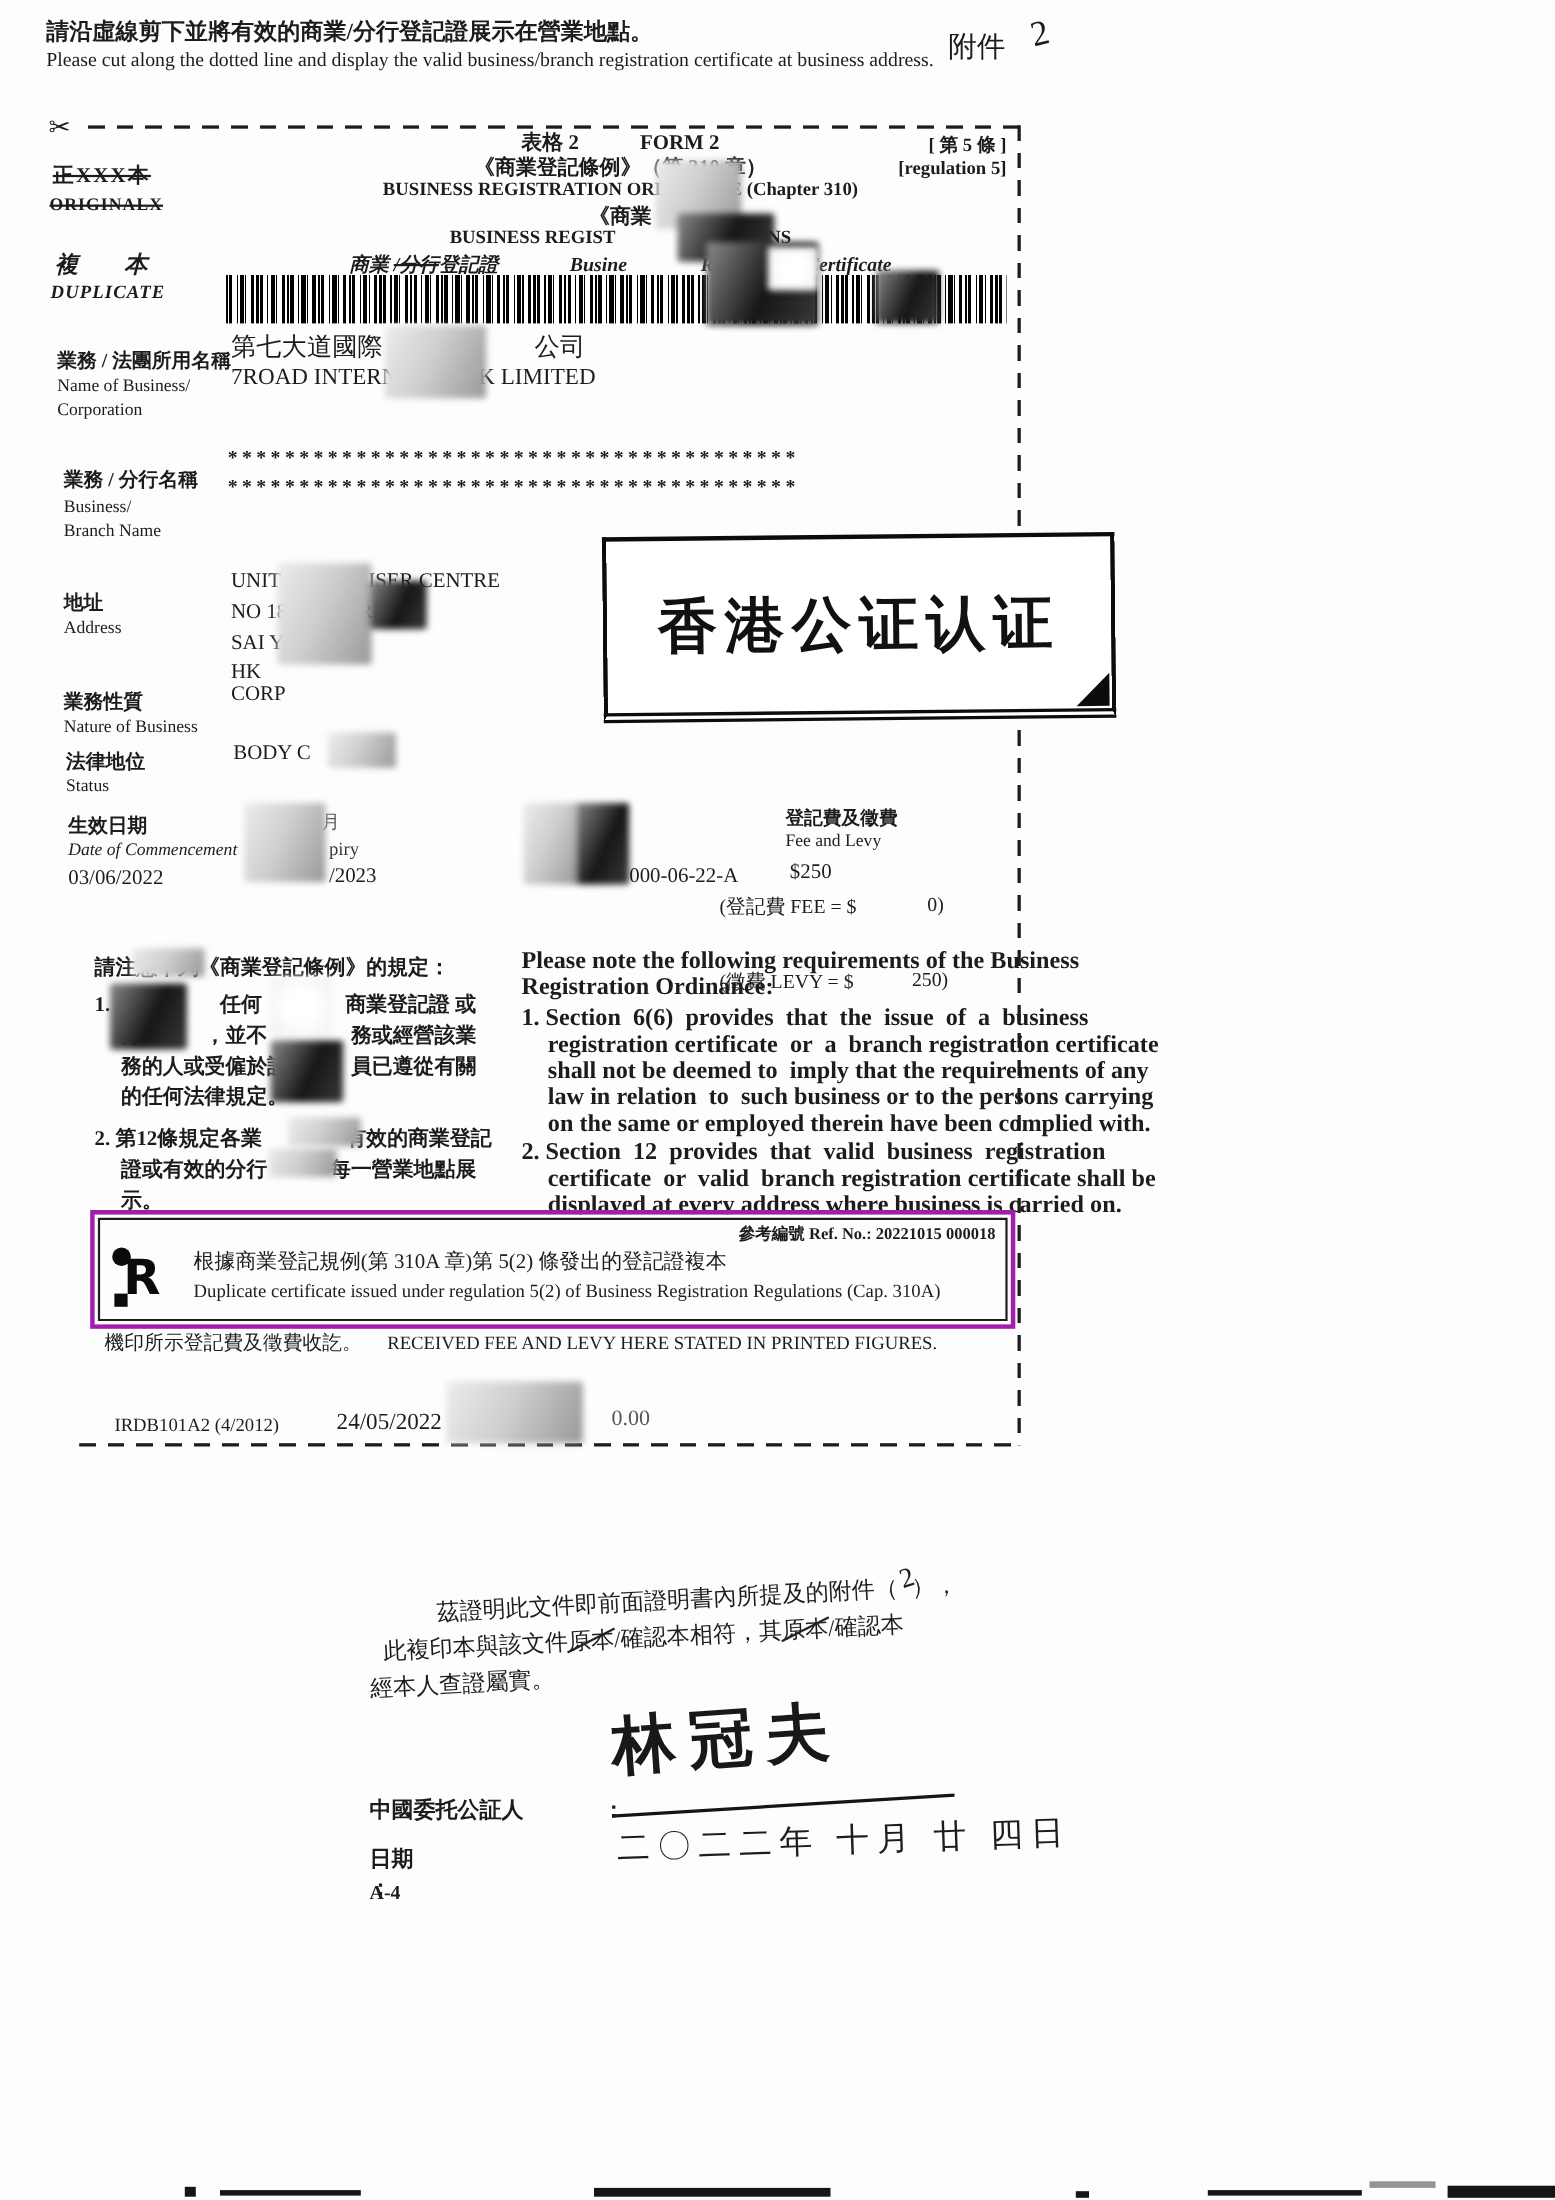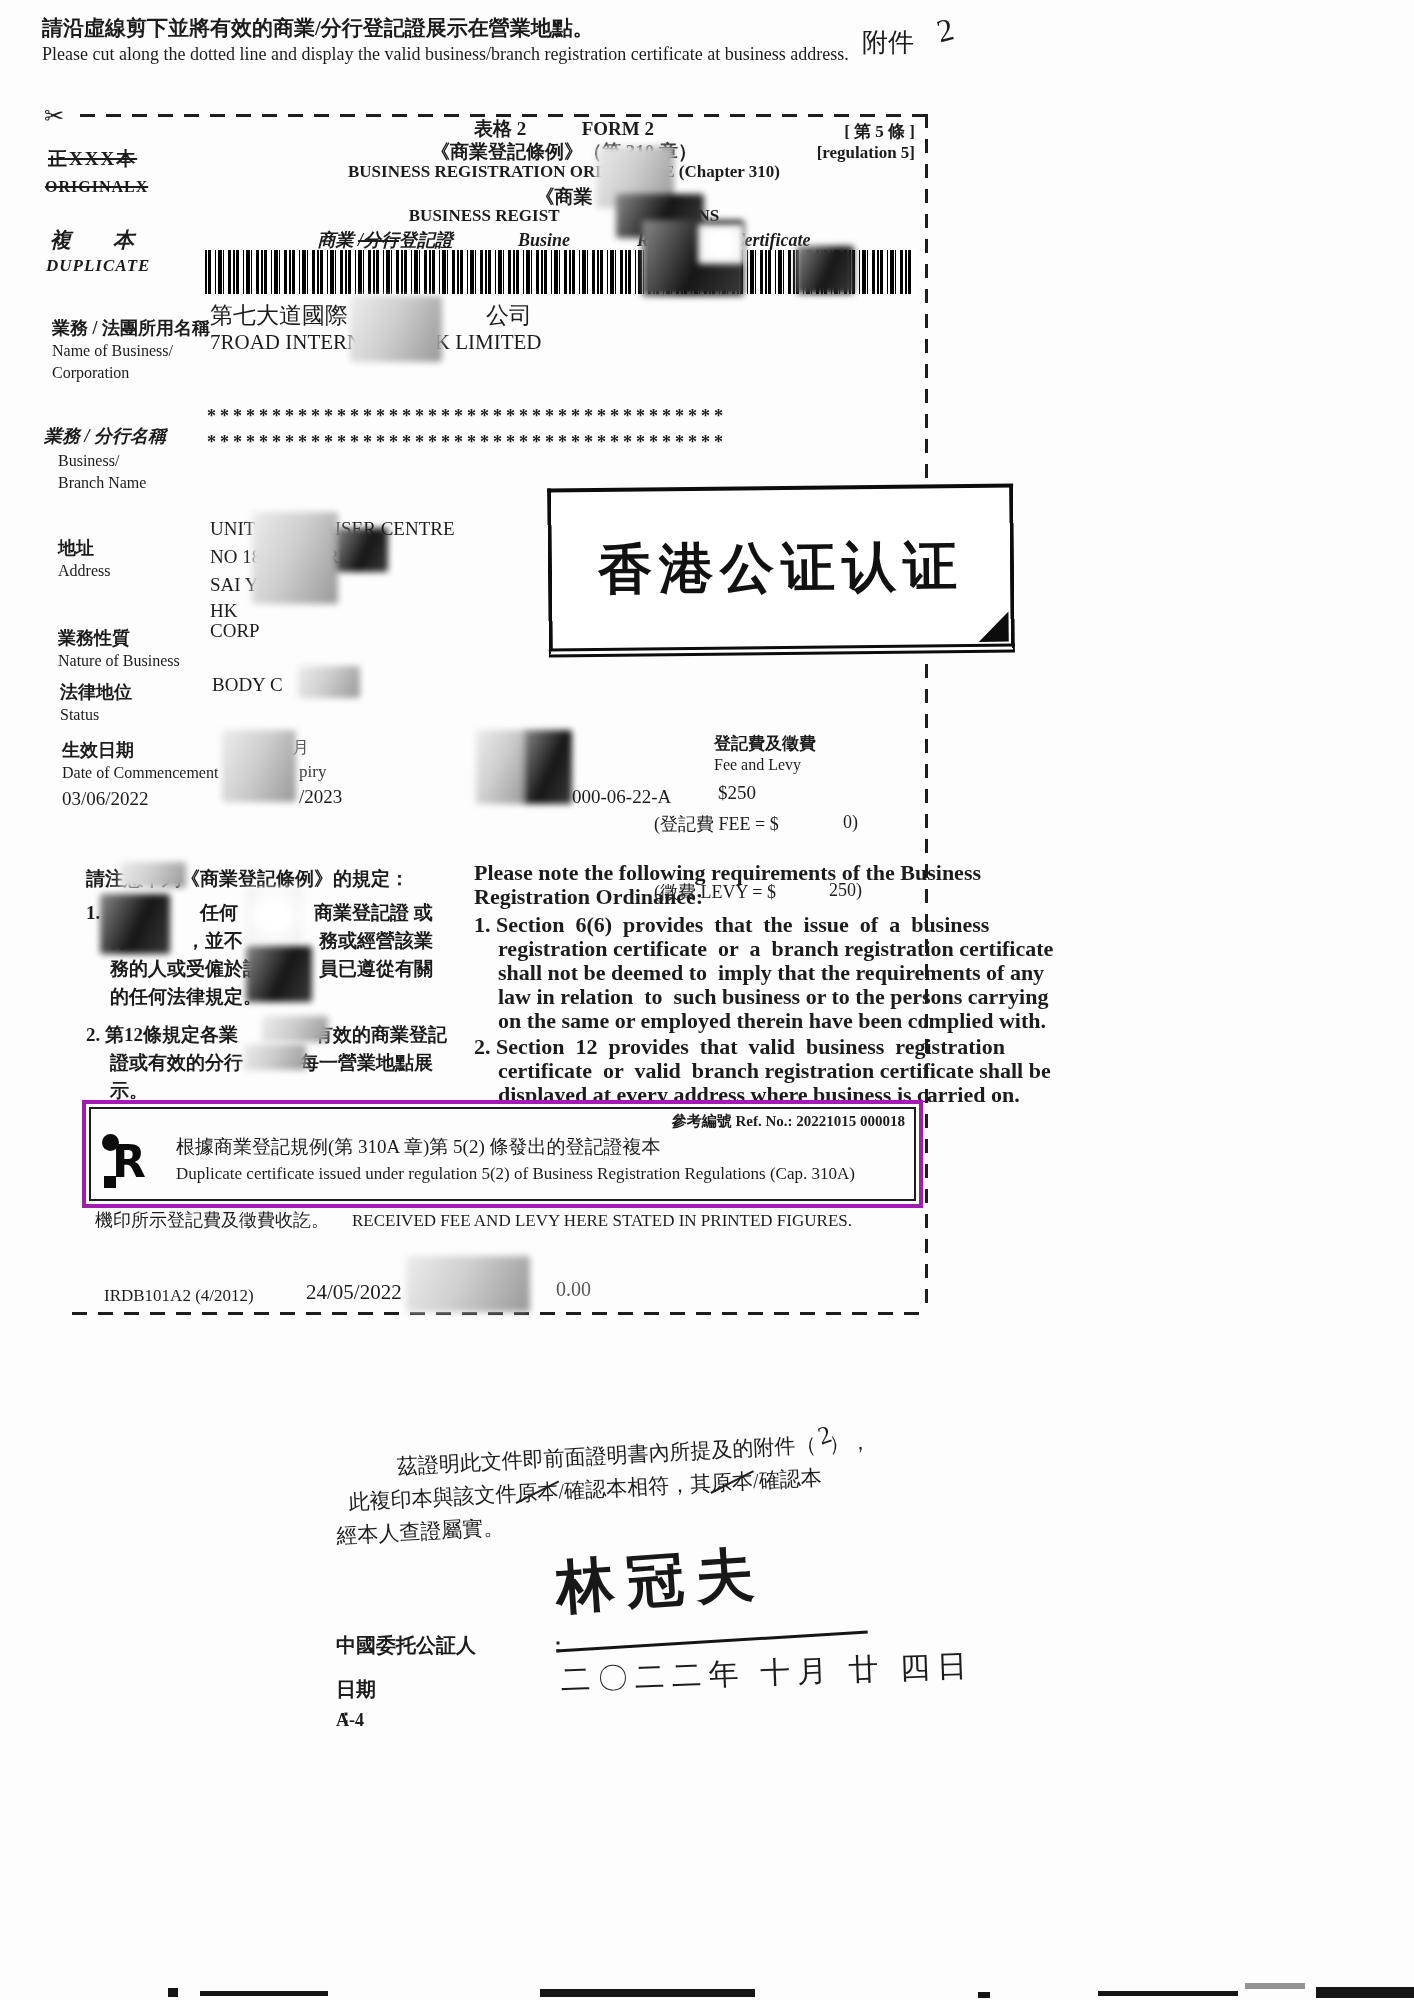--- a/index.html
+++ b/index.html
@@ -107,21 +107,21 @@
   <div class="redact white" style="left:698px;top:224px;width:46px;height:40px;"></div>
   <div class="redact dark" style="left:796px;top:246px;width:58px;height:48px;"></div>
 
   <div class="abs label-cjk b" style="left:52px;top:316px;">業務 / 法團所用名稱</div>
   <div class="abs label-en" style="left:52px;top:342px;">Name of Business/</div>
   <div class="abs label-en" style="left:52px;top:364px;">Corporation</div>
   <div class="abs pre" style="left:210px;top:300px;font-size:23px;">第七大道國際（香港　　　公司</div>
   <div class="abs pre" style="left:210px;top:330px;font-size:21px;">7ROAD INTERNAT         K LIMITED</div>
   <div class="redact light" style="left:350px;top:296px;width:92px;height:66px;"></div>
 
-  <div class="abs label-cjk b" style="left:44px;top:424px;font-style:italic;">業務 / 分行名稱</div>
+  <div class="abs label-cjk b" style="left:58px;top:424px;">業務 / 分行名稱</div>
   <div class="abs label-en" style="left:58px;top:452px;">Business/</div>
   <div class="abs label-en" style="left:58px;top:474px;">Branch Name</div>
   <div class="abs asterisks" style="left:207px;top:406px;">****************************************</div>
   <div class="abs asterisks" style="left:207px;top:432px;">****************************************</div>
 
   <div class="abs label-cjk b" style="left:58px;top:536px;">地址</div>
   <div class="abs label-en" style="left:58px;top:562px;">Address</div>
   <div class="abs pre val" style="left:210px;top:518px;">UNIT 2        KAISER CENTRE</div>
   <div class="abs pre val" style="left:210px;top:546px;">NO 18         STREET</div>
   <div class="abs pre val" style="left:210px;top:574px;">SAI YIN</div>
@@ -132,21 +132,21 @@
   <div class="abs label-cjk b" style="left:58px;top:626px;">業務性質</div>
   <div class="abs label-en" style="left:58px;top:652px;">Nature of Business</div>
   <div class="abs val" style="left:210px;top:620px;">CORP</div>
 
   <div class="abs label-cjk b" style="left:60px;top:680px;">法律地位</div>
   <div class="abs label-en" style="left:60px;top:706px;">Status</div>
   <div class="abs pre val" style="left:212px;top:674px;">BODY C        ATE</div>
   <div class="redact light" style="left:298px;top:666px;width:62px;height:32px;"></div>
 
   <div class="abs label-cjk b" style="left:62px;top:738px;">生效日期</div>
-  <div class="abs label-en" style="left:62px;top:764px;">Date of Commencement</div>
+  <div class="abs label-en" style="left:62px;top:764px;font-style:italic;">Date of Commencement</div>
   <div class="abs val" style="left:62px;top:788px;">03/06/2022</div>
   <div class="abs" style="left:292px;top:736px;font-size:17px;color:#555;">月</div>
   <div class="abs" style="left:299px;top:762px;font-size:17px;color:#3a3a3a;">piry</div>
   <div class="abs val" style="left:299px;top:786px;">/2023</div>
   <div class="redact light" style="left:222px;top:730px;width:74px;height:72px;"></div>
   <div class="redact light" style="left:476px;top:730px;width:50px;height:74px;"></div>
   <div class="redact dark" style="left:524px;top:730px;width:48px;height:74px;"></div>
   <div class="abs val" style="left:572px;top:786px;">000-06-22-A</div>
 
   <div class="abs b" style="left:714px;top:732px;font-size:17px;">登記費及徵費</div>

